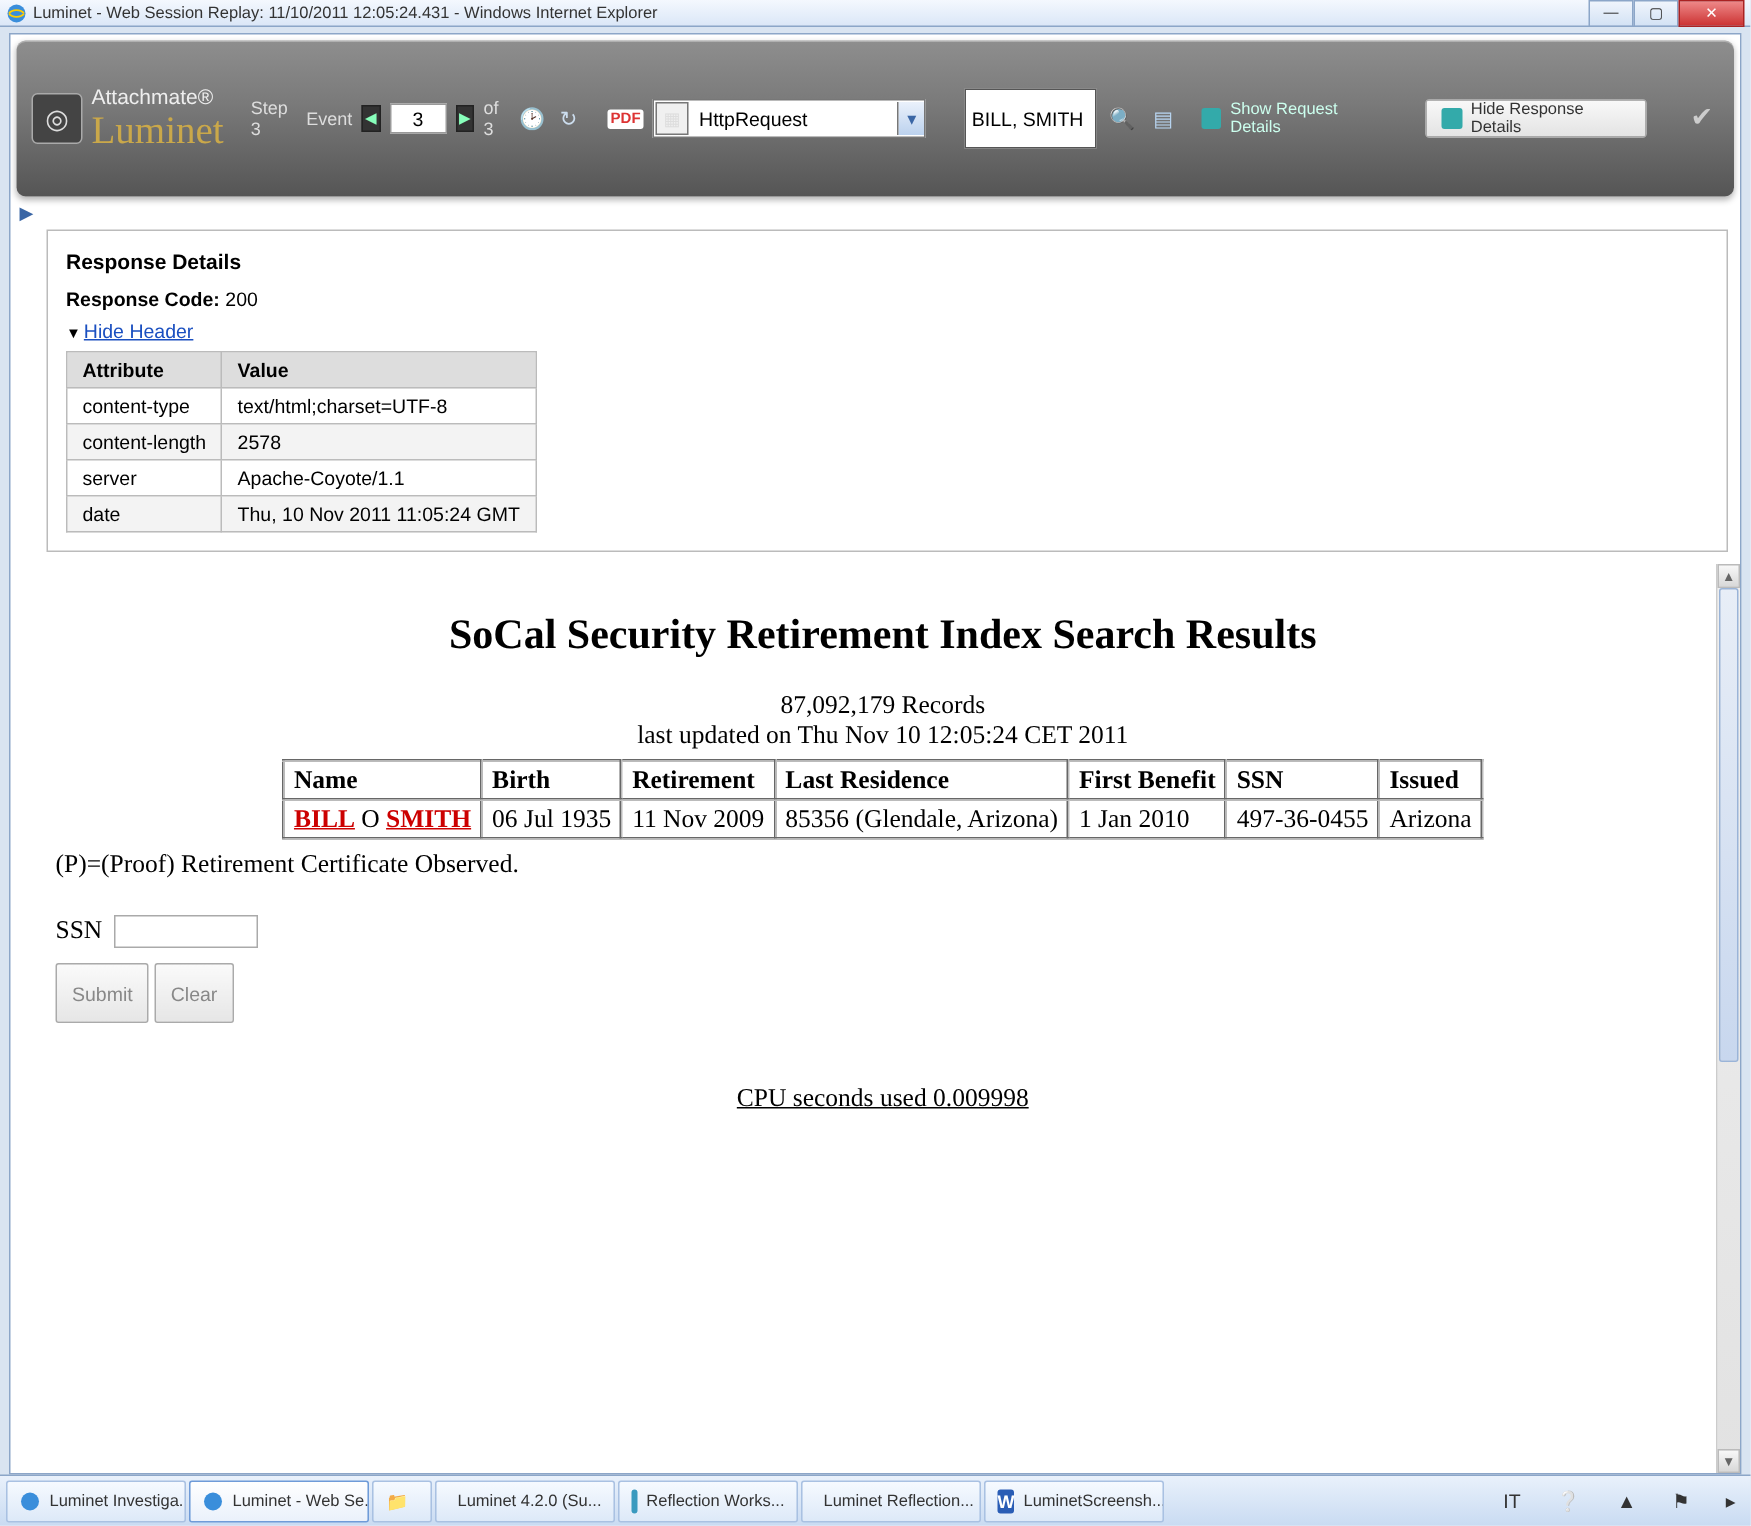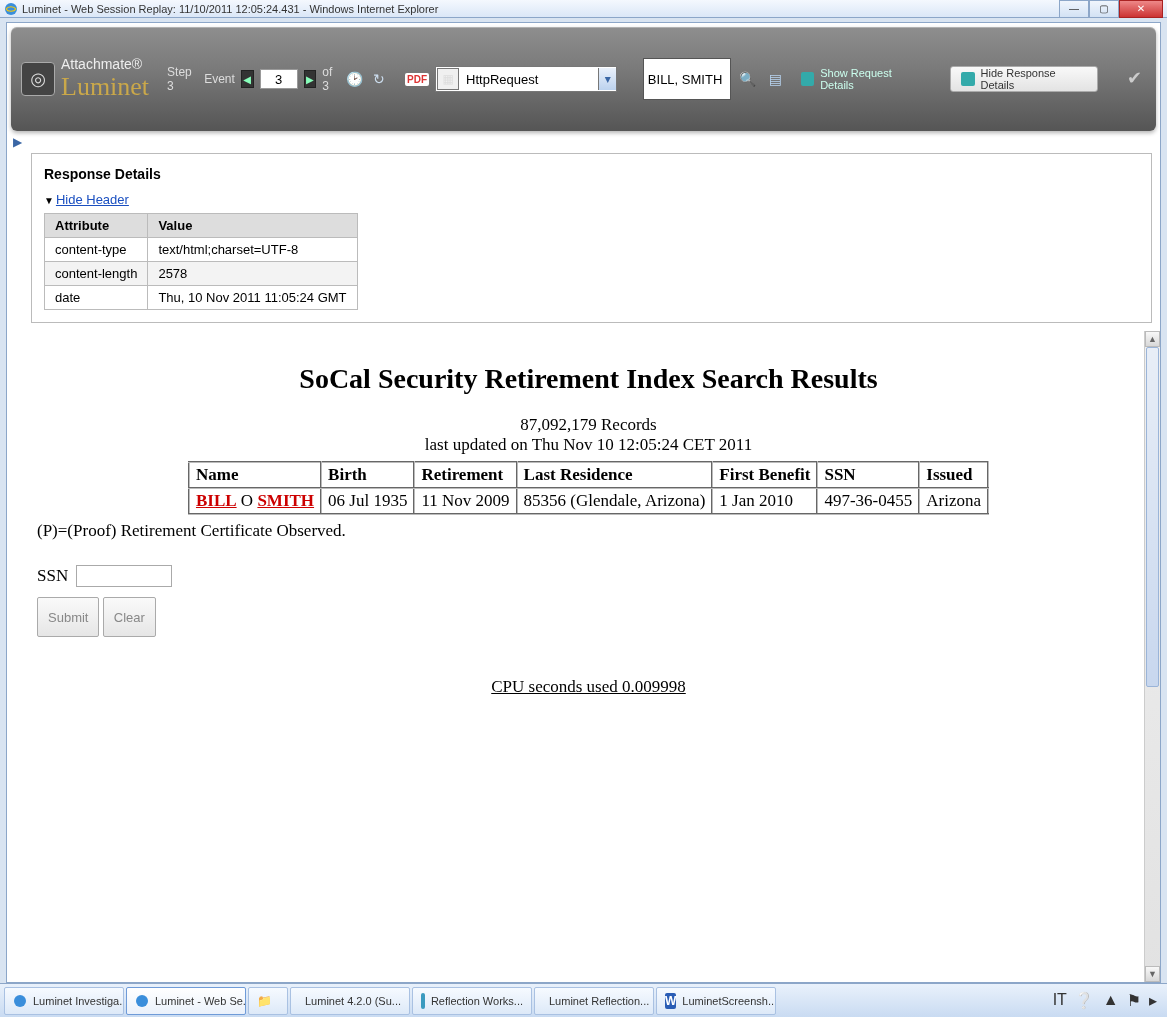--- a/index.html
+++ b/index.html
@@ -22,21 +22,21 @@
   .bar-ctrl { display:flex; align-items:center; gap:6px; color:#ddd; font-size:12px;}
   .nav-arrow { width:14px; height:18px; background:#333; color:#8fb; display:flex; align-items:center; justify-content:center; font-size:10px; border:1px solid #222;}
   .step-input { width:38px; height:20px; font-size:13px; text-align:center; border:1px solid #999;}
   .icon-sm { width:20px; height:20px; display:flex; align-items:center; justify-content:center; font-size:14px; }
   .clock { color:#e8c050;}
   .pdf { color:#d33; background:#fff; border-radius:2px; font-size:10px; font-weight:bold; padding:1px 2px;}
   .http-select { display:flex; align-items:center; height:26px; background:#fff; border:1px solid #777; }
   .http-select .hs-icon { width:22px; height:22px; border:1px solid #777; margin:1px; display:flex; align-items:center; justify-content:center; background:#f0f0f0;}
   .http-select .hs-text { padding:0 60px 0 6px; font-size:13px; color:#000; }
   .http-select .hs-drop { width:18px; height:22px; background:linear-gradient(#eaf1fb,#bcd2ee); border-left:1px solid #777; display:flex; align-items:center; justify-content:center; color:#3a66a5; }
-  .search-box { height:24px; width:88px; background:#fff; border:1px solid #555; padding:20px 4px; font-size:13px; color:#000;}
+  .search-box { height:40px; width:88px; background:#fff; border:1px solid #555; padding:2px 4px; font-size:13px; color:#000;}
   .mag { color:#cde; }
   .tbtn { height:26px; padding:0 10px; background:linear-gradient(#f9f9f9,#e3e3e3); border:1px solid #aaa; border-radius:3px; display:flex; align-items:center; gap:6px; font-size:11px; color:#333;}
   .tbtn .tb-ico { width:14px; height:14px; background:#3aa; border-radius:2px;}
   .showreq { color:#cfe; font-size:11px; display:flex; align-items:center; gap:6px;}
   .showreq .tb-ico { width:14px; height:14px; background:#3aa; border-radius:2px;}
   .check { width:24px; height:24px; font-size:18px; color:#ccc; text-align:center;}
   
   .expand-row { height:16px; padding-left:6px; color:#3a66a5;}
   
   .resp-panel { margin:2px 8px 8px 24px; border:1px solid #bbb; background:#fff; padding:8px 12px 12px;}
@@ -60,21 +60,21 @@
   .redlink { color:#c00; text-decoration:underline; font-weight:bold;}
   .legend { font-family:"Times New Roman",serif; font-size:17px; margin:26px 0 6px;}
   .ssn-row { margin:24px 0 10px; font-family:"Times New Roman",serif; font-size:17px;}
   .ssn-row input { width:96px; height:22px; border:1px solid #aaa; margin-left:4px;}
   .btn { height:40px; padding:2px 10px; border:1px solid #aaa; background:linear-gradient(#fafafa,#e6e6e6); color:#888; font-size:13px; border-radius:2px;}
   
   .taskbar { position:absolute; left:0; right:0; bottom:0; height:34px; background:linear-gradient(#e9f1fb,#c9dbf2); border-top:1px solid #8ca6c8; display:flex; align-items:center; padding:0 4px; gap:2px;}
   .tb-item { height:28px; background:linear-gradient(#f6faff,#dde9f8); border:1px solid #a9c1e2; border-radius:2px; display:flex; align-items:center; padding:0 8px; gap:6px; font-size:11px; color:#333; max-width:120px; overflow:hidden; white-space:nowrap;}
   .tb-item .ti-ico { width:16px; height:16px; display:flex; align-items:center; justify-content:center; font-size:12px; }
   .tb-item.active { background:linear-gradient(#fff,#eaf1fb); border-color:#6f9bd8;}
-  .tray { margin-left:auto; display:flex; gap:8px; padding-right:6px; color:#333; font-size:16px;}
+  .tray { margin-left:auto; display:flex; align-items:center; gap:24px; padding-right:6px; color:#333; font-size:13px;}
   .scroll-fake { position:absolute; right:0; top:0; bottom:0; width:16px; background:linear-gradient(#f0f0f0,#e2e2e2); border-left:1px solid #ccc;}
   .scroll-fake .sf-btn { height:16px; background:linear-gradient(#f8f8f8,#d8d8d8); border:1px solid #bbb; display:flex; align-items:center; justify-content:center; font-size:9px; color:#666;}
   .scroll-fake .sf-track { position:absolute; top:16px; bottom:16px; left:0; right:0;}
   .scroll-fake .sf-thumb { position:absolute; top:0; height:55%; left:1px; right:1px; background:linear-gradient(#e8eef7,#c8d7ee); border:1px solid #9ab4d8; border-radius:2px;}
   .scroll-fake .sf-btn.bottom { position:absolute; bottom:0; left:0; right:0;}
 </style>
 </head>
 <body>
 
 <div class="titlebar">
@@ -136,36 +136,43 @@
       <span>Hide Response Details</span>
     </div>
     <div style="width:10px"></div>
     <div class="check">✔</div>
   </div>
 
   <div class="expand-row">▶</div>
 
   <div class="resp-panel">
     <h3>Response Details</h3>
+    <div class="resp-code-line">
+      <b>Response Code:</b> <span>200</span>
+    </div>
     <div>
       <span class="tri">▼</span><a href="#" class="hide-link">Hide Header</a>
     </div>
     <table class="attr">
       <tbody>
           <tr>
         <th>Attribute</th>
         <th>Value</th>
       </tr>
       <tr>
             <td>content-type</td>
             <td>text/html;charset=UTF-8</td>
           </tr>
       <tr>
             <td>content-length</td>
             <td>2578</td>
+          </tr>
+      <tr>
+            <td>server</td>
+            <td>Apache-Coyote/1.1</td>
           </tr>
       <tr>
             <td>date</td>
             <td>Thu, 10 Nov 2011 11:05:24 GMT</td>
           </tr>
     </tbody>
       </table>
   </div>
 
   <div class="page-body">

